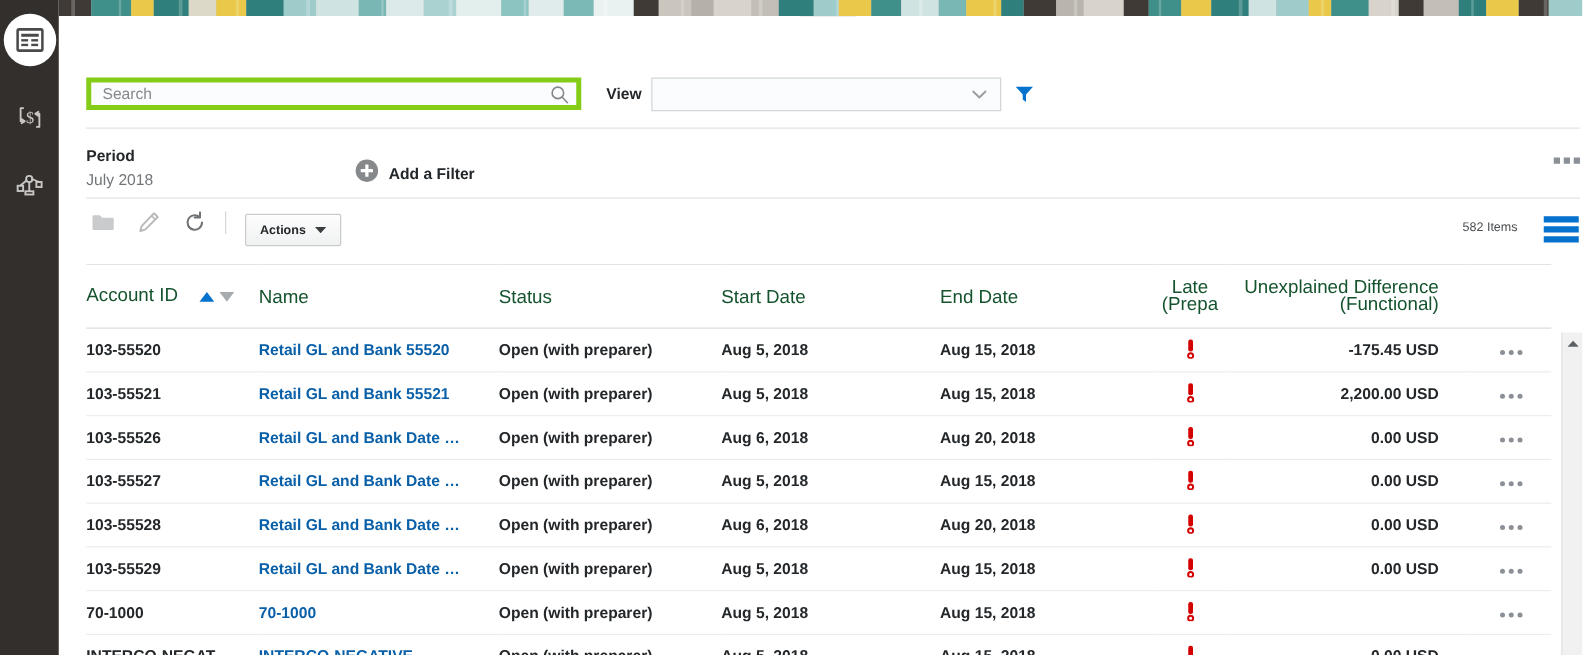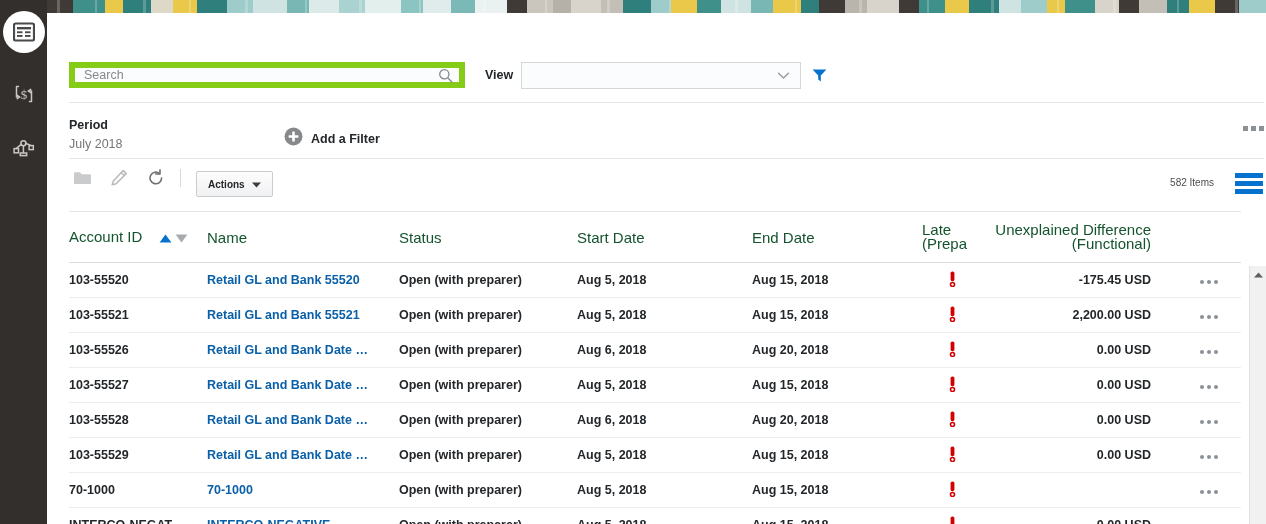--- a/index.html
+++ b/index.html
@@ -57,21 +57,21 @@
   #page-title {
     position: absolute; left: 21px; top: 11px;
     font-family: "Liberation Serif", serif;
     font-size: 21px; color: #23272a; letter-spacing: .1px;
   }
 
   
   #search-box {
     position: absolute; left: 22px; top: 49px;
     width: 396px; height: 26px;
-    border: 6px solid #84cc16;
+    border: 4px solid #84cc16;
     background: #fbfcfd;
     display: flex; align-items: center;
   }
   #search-input {
     flex: 1; height: 24px; border: none; outline: none;
     background: transparent;
     font-family: "Liberation Sans", sans-serif;
     font-size: 12.5px; color: #2b2b2b;
     padding: 0 6px 0 9px;
   }
@@ -171,21 +171,21 @@
   thead th {
     height: 51px;
     border-top: 1px solid #e3e4e6;
     border-bottom: 1px solid #dcdddf;
     font-size: 15px; font-weight: normal; color: #14532d;
     vertical-align: middle;
     padding: 0; text-align: left;
     white-space: nowrap; overflow: hidden;
   }
   thead th.num { text-align: right; padding-right: 26px; }
-  thead th.ctr { }
+  thead th.ctr { text-align: center; }
   th .hdr-2 { line-height: 14px; }
   .sort-arrows {
     display: inline-flex; gap: 3px; vertical-align: middle;
     margin: 0 10px 0 12px;
   }
   tbody td {
     height: 35px;
     border-bottom: 1px solid #ededee;
     font-size: 12.5px; color: #23272a;
     padding: 0; vertical-align: middle;

